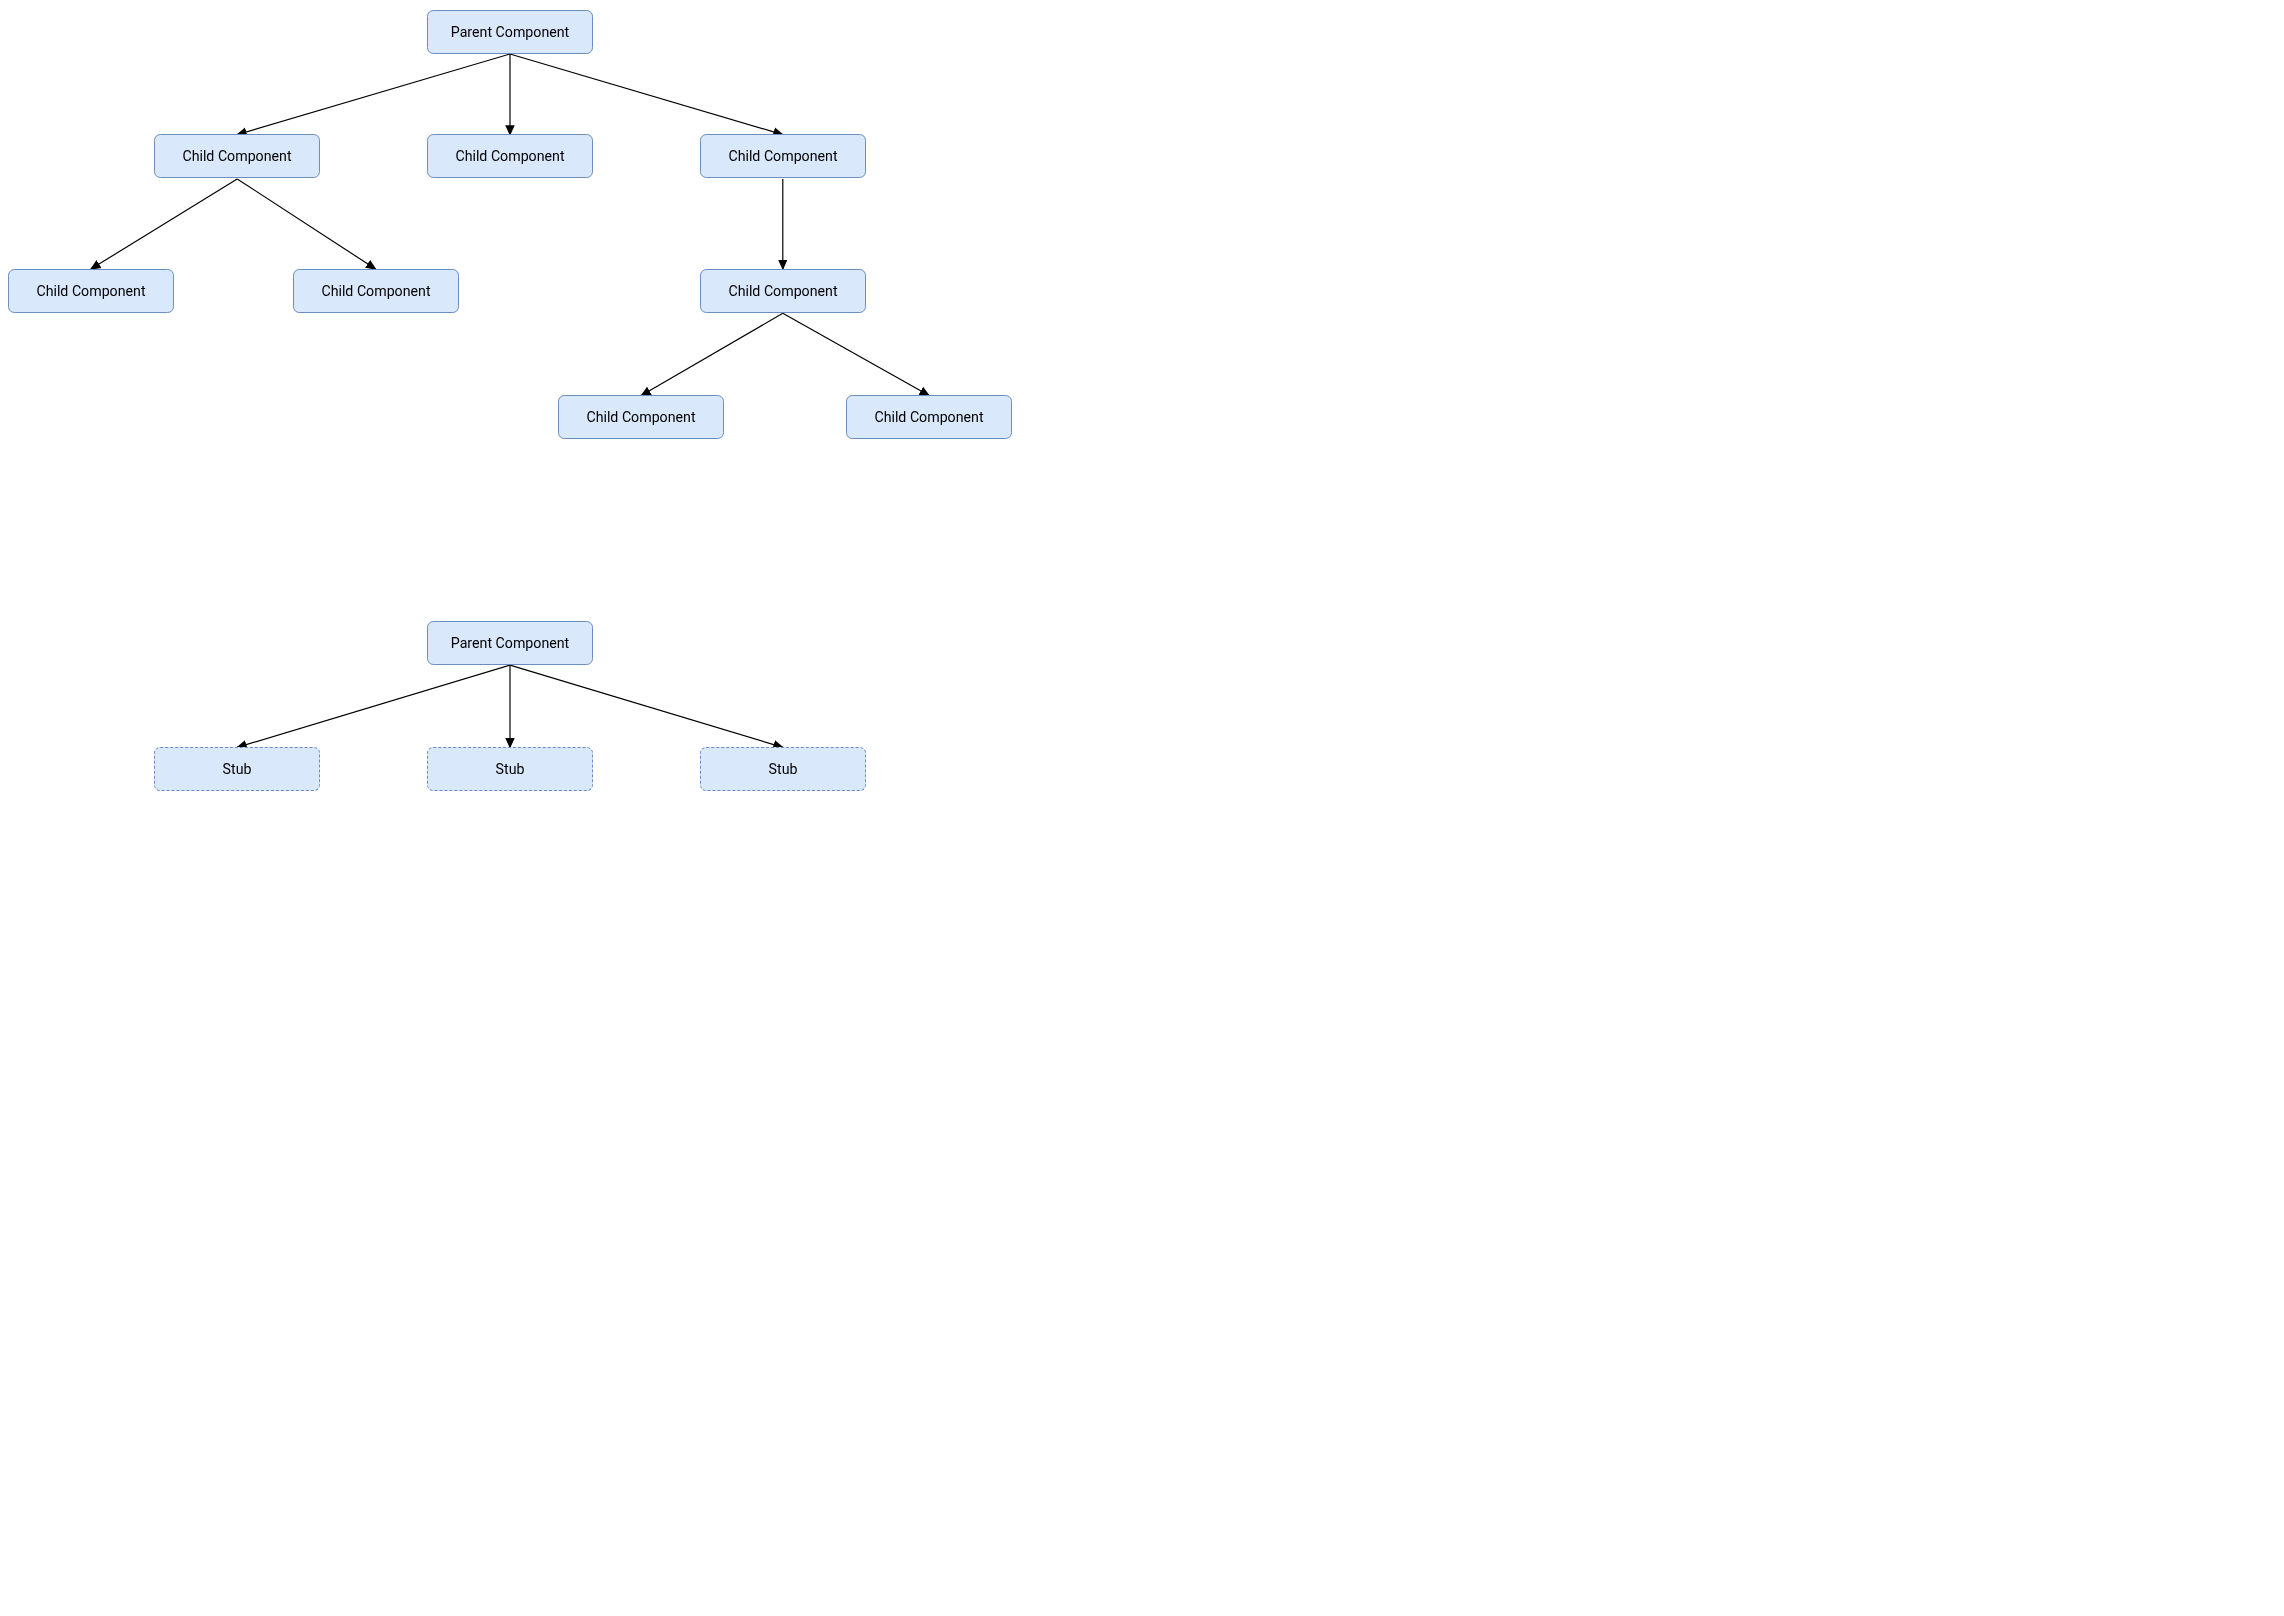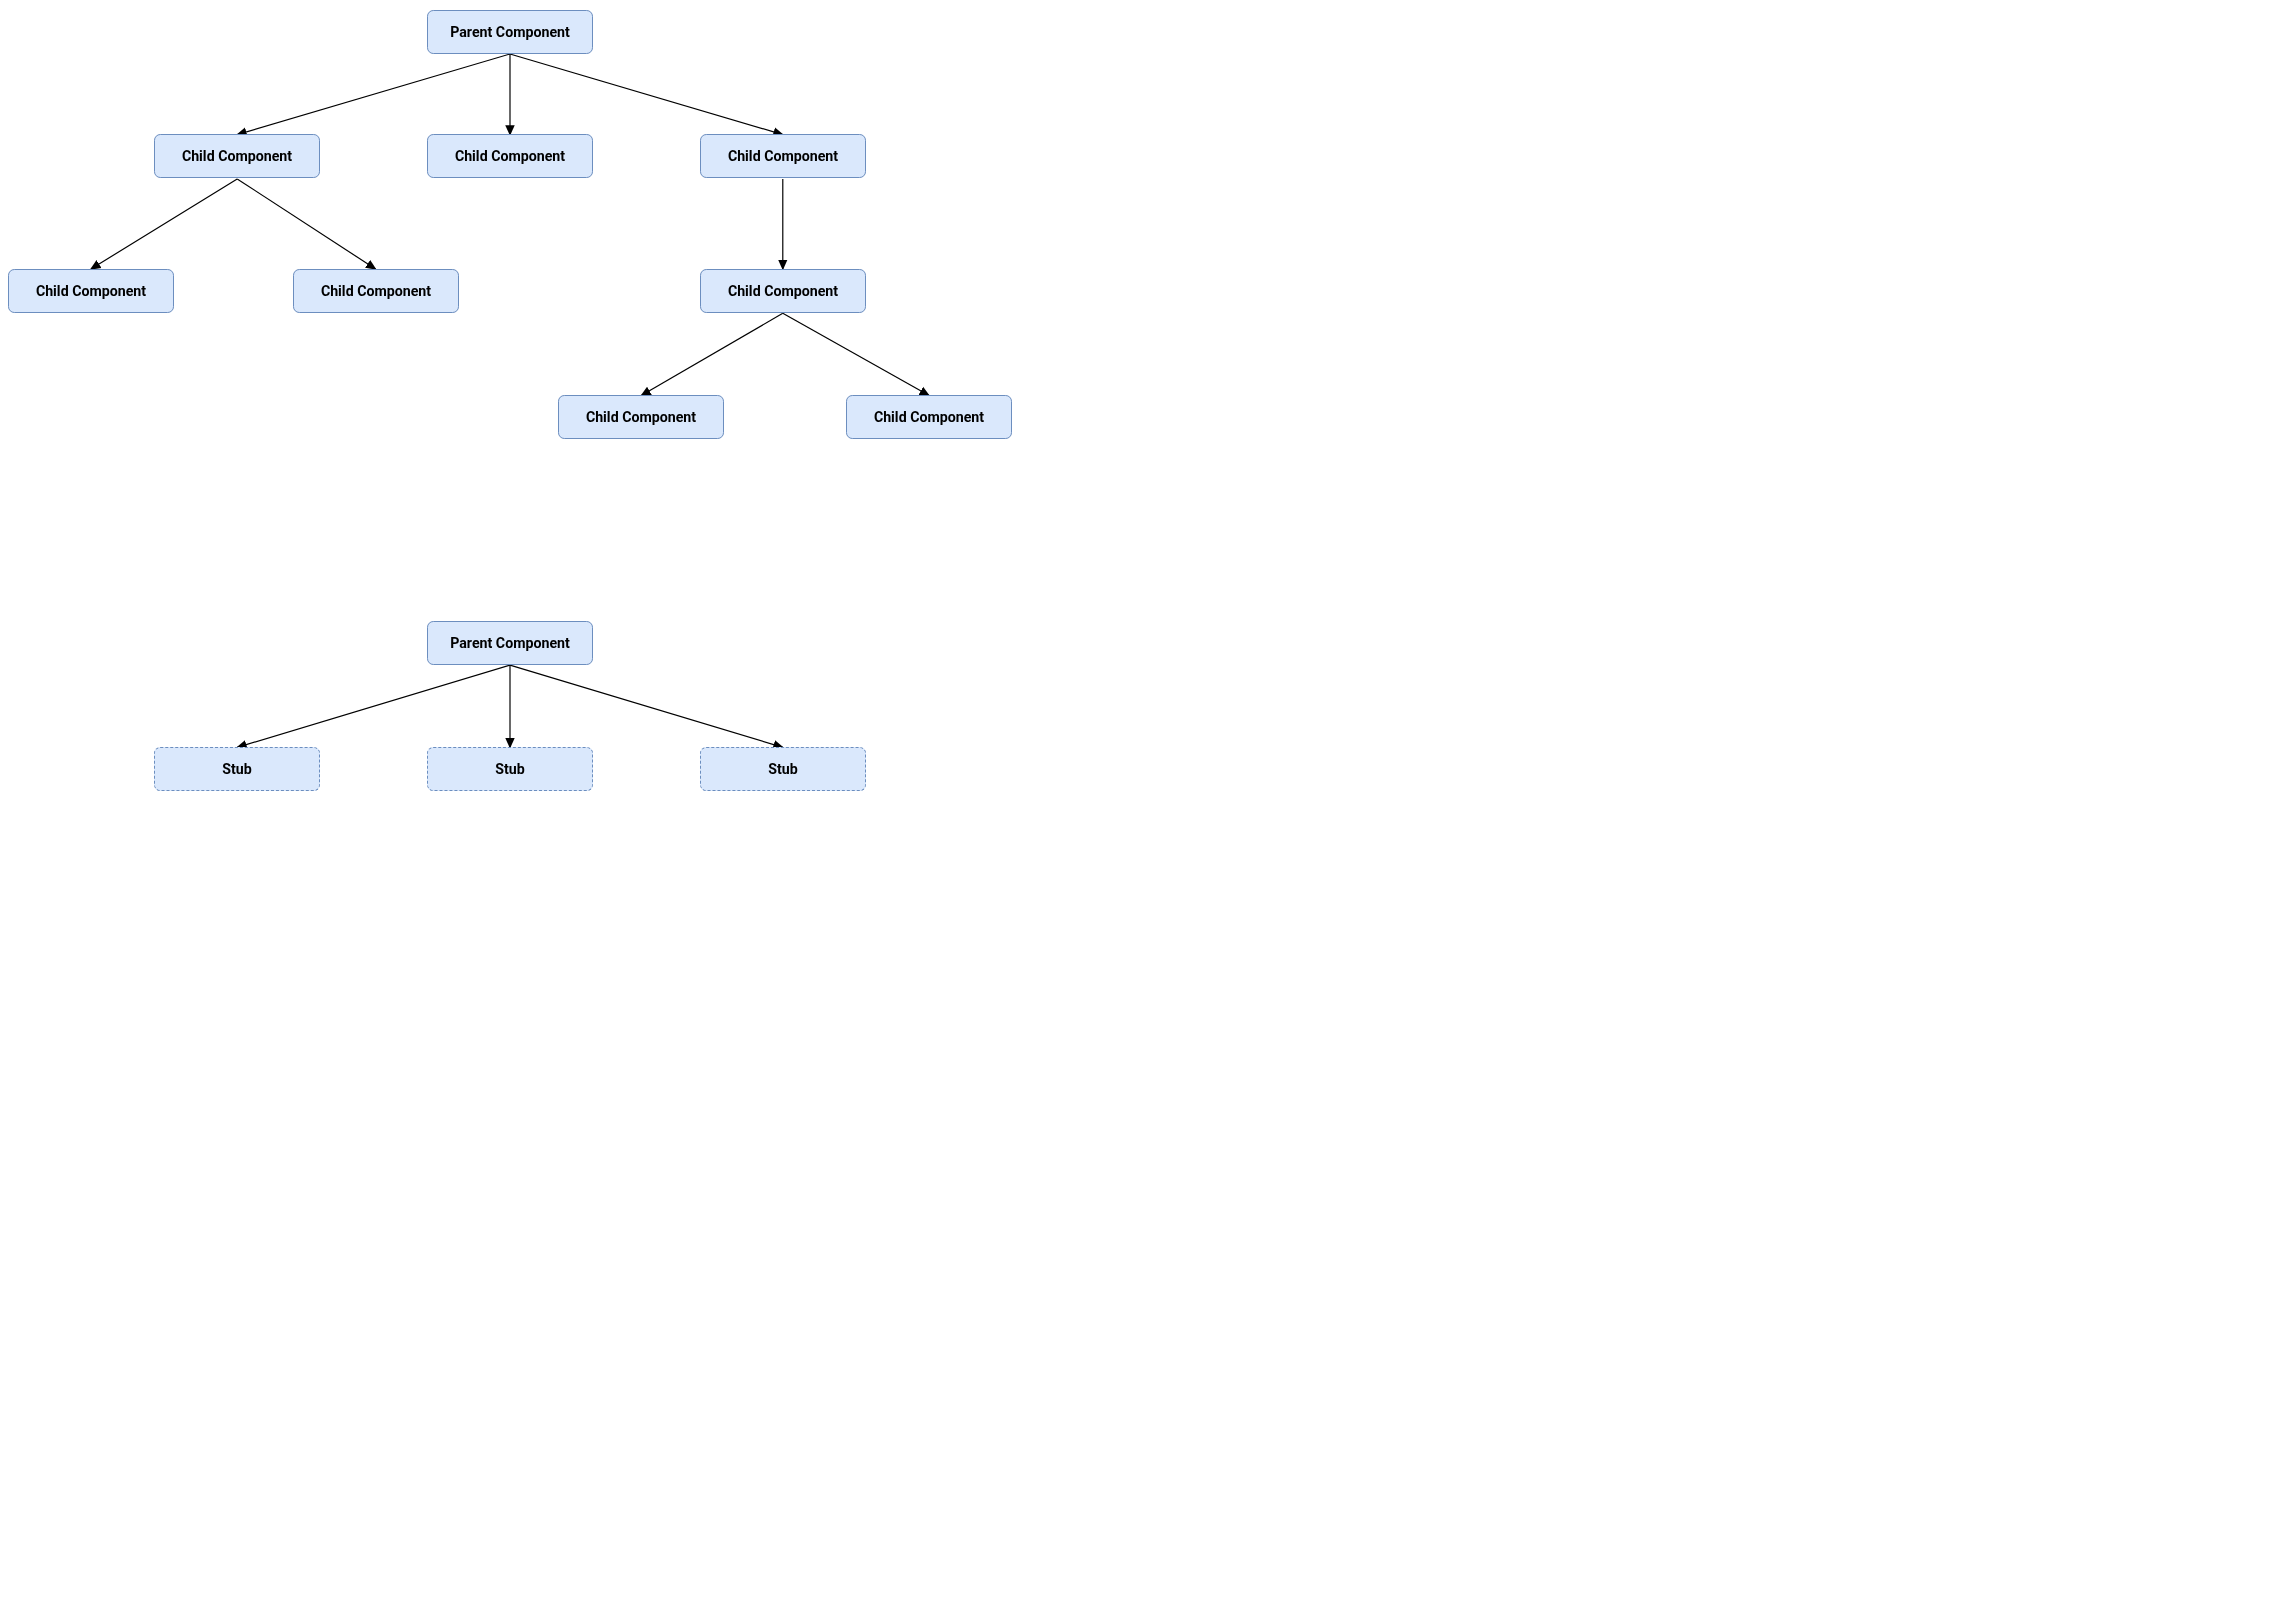--- a/index.html
+++ b/index.html
@@ -19,21 +19,20 @@
       background: #dae8fc;
       border: 1.2px solid #6c8ebf;
       border-radius: 6.3px;
       display: flex;
       align-items: center;
       justify-content: center;
       font-size: 14.2px;
       color: #000;
       padding: 0 12.7px;
       white-space: nowrap;
-      font-weight: bold;
     }
     .node.dashed {
       border-style: dashed;
     }
     svg.connector {
       position: absolute;
       top: 0;
       left: 0;
       width: 1224px;
       height: 867px;

